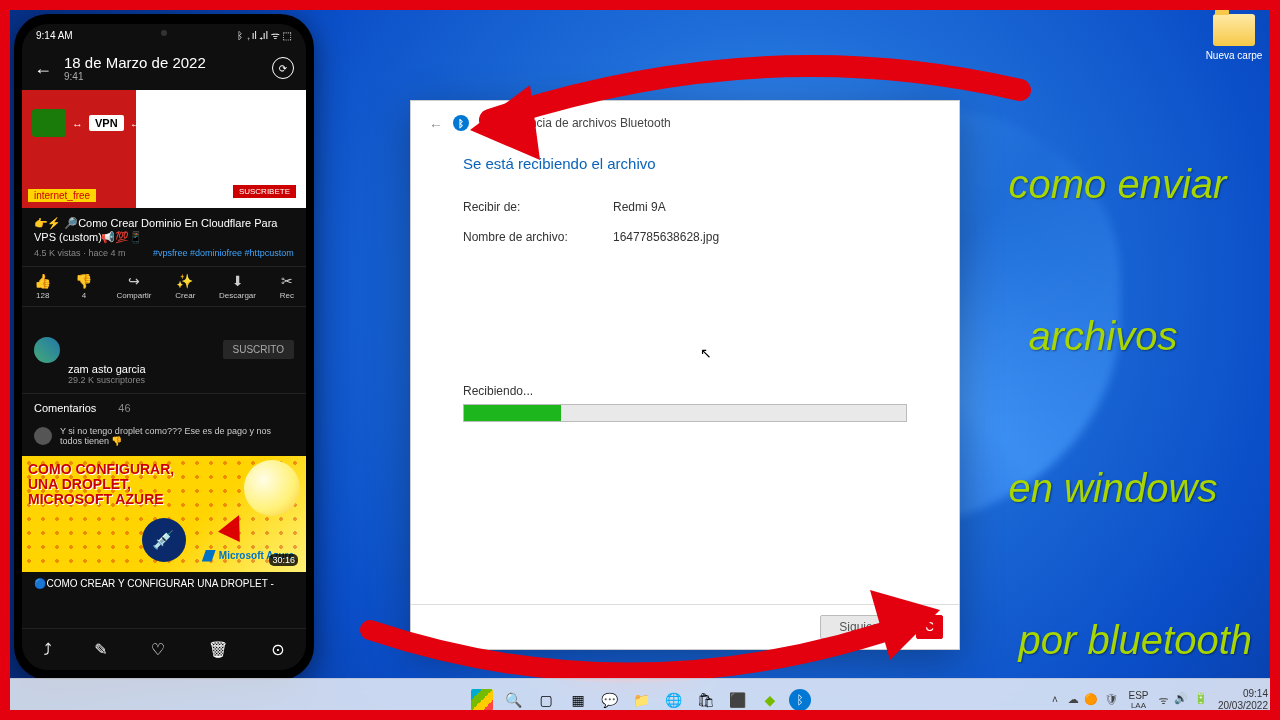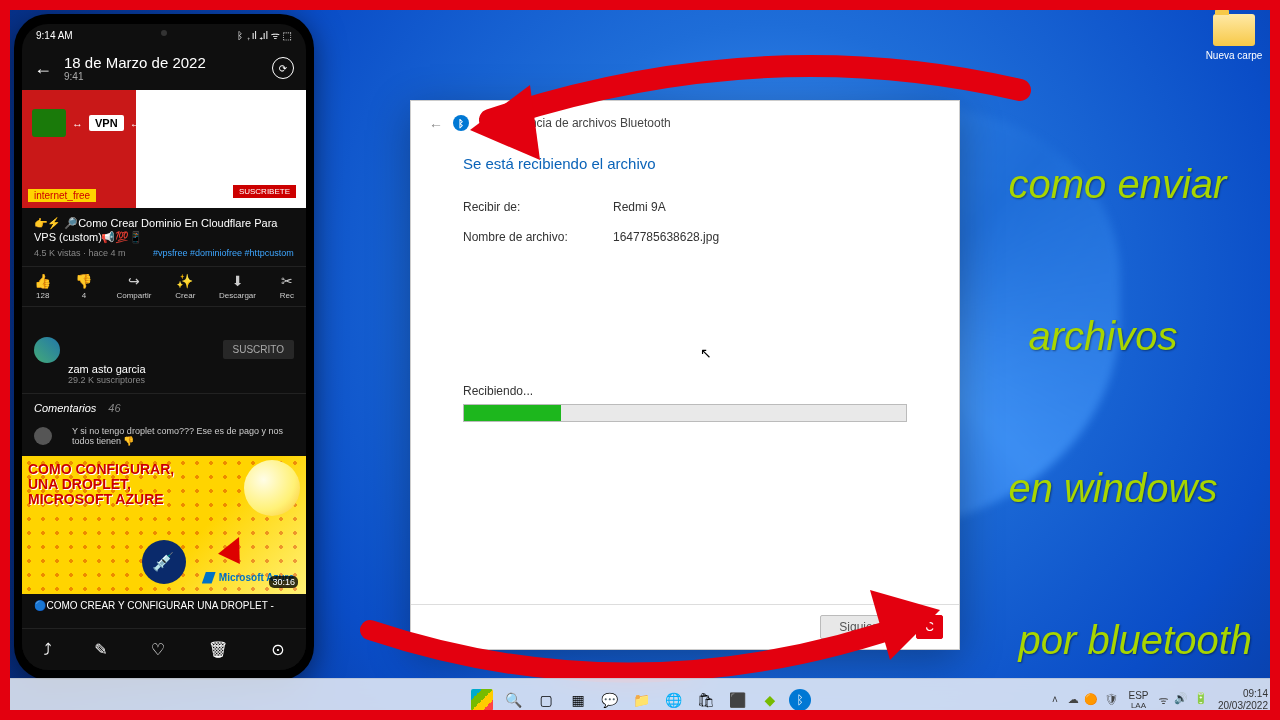--- a/index.html
+++ b/index.html
@@ -57,25 +57,25 @@
 .video-stats{font-size:9px;color:#888;margin-top:3px;}
 .video-stats .tag{color:#3ea6ff;margin-left:25px;}
 .action-row{display:flex;justify-content:space-between;padding:6px 12px;border-top:1px solid #222;}
 .action-row .act{display:flex;flex-direction:column;align-items:center;gap:2px;font-size:8px;color:#ccc;}
 .action-row .act .ico{font-size:14px;}
 .channel-row{display:flex;align-items:center;gap:8px;padding:8px 12px;border-top:1px solid #222;border-bottom:1px solid #222;}
 .channel-row .avatar{width:26px;height:26px;border-radius:50%;background:linear-gradient(45deg,#4a7,#27a);}
 .channel-row .ch-name{font-size:11px;font-weight:500;margin-top:48px;}
 .channel-row .ch-subs{font-size:9px;color:#888;}
 .channel-row .sub-chip{margin-left:auto;background:#272727;color:#aaa;padding:4px 10px;border-radius:2px;font-size:10px;}
-.comments-head{padding:8px 12px;font-size:11px;display:flex;align-items:center;gap:12px;font-style:italic;}
+.comments-head{padding:8px 12px;font-size:11px;display:flex;align-items:center;gap:22px;}
 .comments-head .cnt{color:#888;}
-.comment-line{display:flex;gap:20px;padding:4px 12px 10px;font-size:9px;color:#ccc;align-items:center;}
+.comment-line{display:flex;gap:8px;padding:4px 12px 10px;font-size:9px;color:#ccc;align-items:center;}
 .comment-line .cavatar{width:18px;height:18px;border-radius:50%;background:#555;flex-shrink:0;}
-.next-thumb{width:100%;height:138px;position:relative;background:linear-gradient(135deg,#ffd400 0%,#ffd400 60%,#fff176 100%);overflow:hidden;}
+.next-thumb{width:100%;height:116px;position:relative;background:linear-gradient(135deg,#ffd400 0%,#ffd400 60%,#fff176 100%);overflow:hidden;}
 .next-thumb .dots{position:absolute;inset:0;background:radial-gradient(circle,#c00 2px,transparent 2px);background-size:14px 14px;opacity:0.35;}
 .next-thumb .title-overlay{position:absolute;left:6px;top:6px;font-family:Impact,sans-serif;font-size:14px;line-height:1.1;color:#c00;text-shadow:1px 1px 0 #fff;font-weight:bold;white-space:pre-line;}
 .next-thumb .lemon{position:absolute;right:6px;top:4px;width:56px;height:56px;border-radius:50%;background:radial-gradient(circle at 35% 35%,#fffde7,#fff176 60%,#fbc02d);}
 .next-thumb .azure{position:absolute;right:12px;bottom:10px;font-size:10px;color:#0072c6;font-weight:600;display:flex;align-items:center;gap:3px;}
 .next-thumb .azure::before{content:"";width:14px;height:12px;background:#0072c6;clip-path:polygon(30% 0,100% 0,70% 100%,0 100%);}
 .next-thumb .injector{position:absolute;left:50%;bottom:10px;transform:translateX(-50%);width:44px;height:44px;border-radius:50%;background:#0a2a6b;display:flex;align-items:center;justify-content:center;color:#ffd400;font-size:18px;}
 .next-thumb .dur{position:absolute;right:8px;bottom:6px;background:rgba(0,0,0,0.8);color:#fff;font-size:9px;padding:1px 3px;border-radius:5px;}
 .next-thumb .red-arrow-small{position:absolute;right:60px;bottom:34px;width:0;height:0;border-left:12px solid transparent;border-right:12px solid transparent;border-bottom:24px solid #d00;transform:rotate(25deg);}
 .next-title{padding:6px 12px;font-size:10px;}
 .bottom-bar{position:absolute;bottom:0;left:0;right:0;height:42px;background:#0f0f0f;border-top:1px solid #222;display:flex;justify-content:space-around;align-items:center;}

